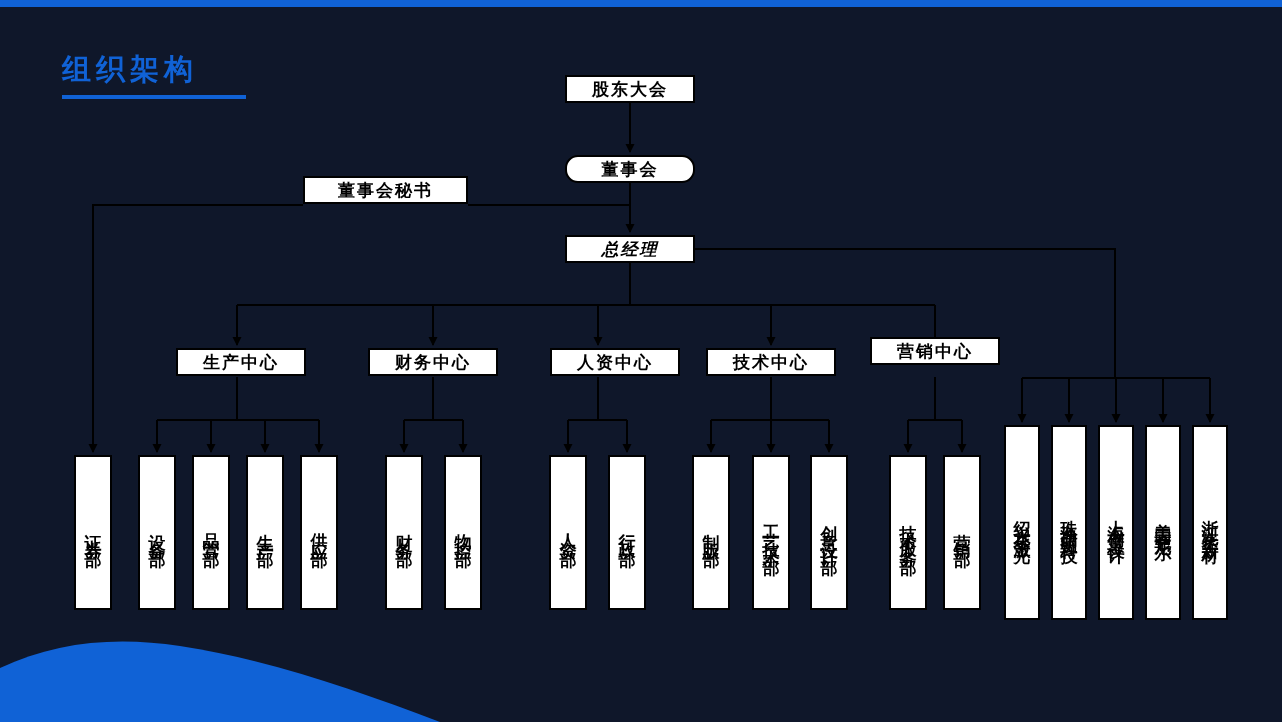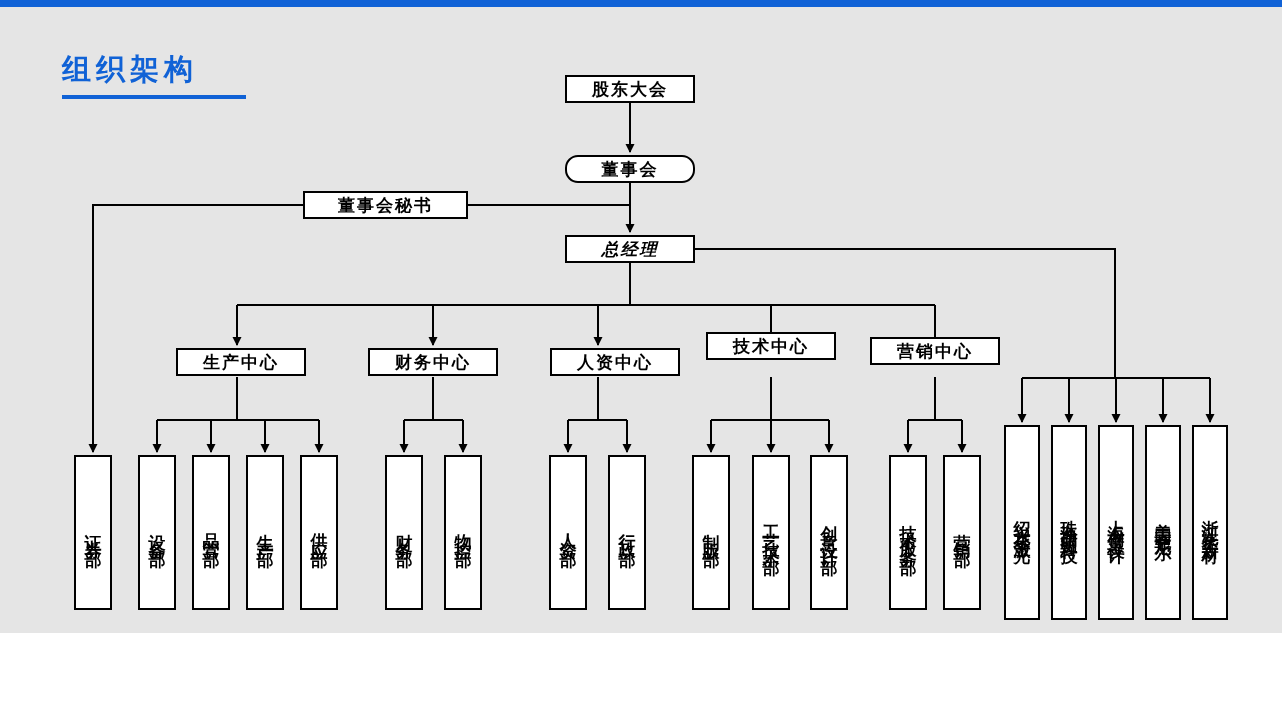--- a/index.html
+++ b/index.html
@@ -2,22 +2,22 @@
 <html style="--accent: #1062d6; --line: #000000;"><head>
 <meta charset="utf-8">
 <style>
   :root { --accent: #1062d6; --line: #000000; }
   * { box-sizing: border-box; }
   html, body { margin: 0; padding: 0; background: #ffffff; }
   body { font-family: "Liberation Sans", "DejaVu Sans", sans-serif; }
   .stage {
     position: relative;
     width: 1282px;
-    height: 633px;
-    background: #e5e5e5;
+    height: 722px;
+    background: #0f172a;
     overflow: hidden;
   }
   .top-bar {
     position: absolute;
     left: 0; top: 0;
     width: 100%; height: 7px;
     background: var(--accent);
   }
   .page-title {
     position: absolute;
@@ -146,27 +146,27 @@
 
       <path d="M935,377 L935,420"></path>
       <path d="M908,420 L962,420"></path>
       <path d="M908,420 L908,452" marker-end="url(#arr)"></path>
       <path d="M962,420 L962,452" marker-end="url(#arr)"></path>
     </g>
   </svg>
 
   <div class="box hbox" style="left:565px; top:75px;">股东大会</div>
   <div class="box hbox" style="left:565px; top:155px;border-radius:13px;">董事会</div>
-  <div class="box hbox" style="left:303px; top:191px; width:165px;">董事会秘书</div>
+  <div class="box hbox" style="left:303px; top:176px; width:165px;">董事会秘书</div>
   <div class="box hbox" style="left:565px; top:235px;font-style:italic;">总经理</div>
 
   <div class="box hbox" style="left:176px; top:348px;">生产中心</div>
   <div class="box hbox" style="left:368px; top:348px;">财务中心</div>
   <div class="box hbox" style="left:550px; top:348px;">人资中心</div>
-  <div class="box hbox" style="left:706px; top:332px;font-family:Liberation Serif, serif;">技术中心</div>
+  <div class="box hbox" style="left:706px; top:348px;font-family:Liberation Serif, serif;">技术中心</div>
   <div class="box hbox" style="left:870px; top:337px;">营销中心</div>
 
   <div class="box vbox" style="left:74px;">证券部</div>
   <div class="box vbox" style="left:138px;">设备部</div>
   <div class="box vbox" style="left:192px;">品管部</div>
   <div class="box vbox" style="left:246px;">生产部</div>
   <div class="box vbox" style="left:300px;">供应部</div>
   <div class="box vbox" style="left:385px;">财务部</div>
   <div class="box vbox" style="left:444px;">物控部</div>
   <div class="box vbox" style="left:549px;">人资部</div>

